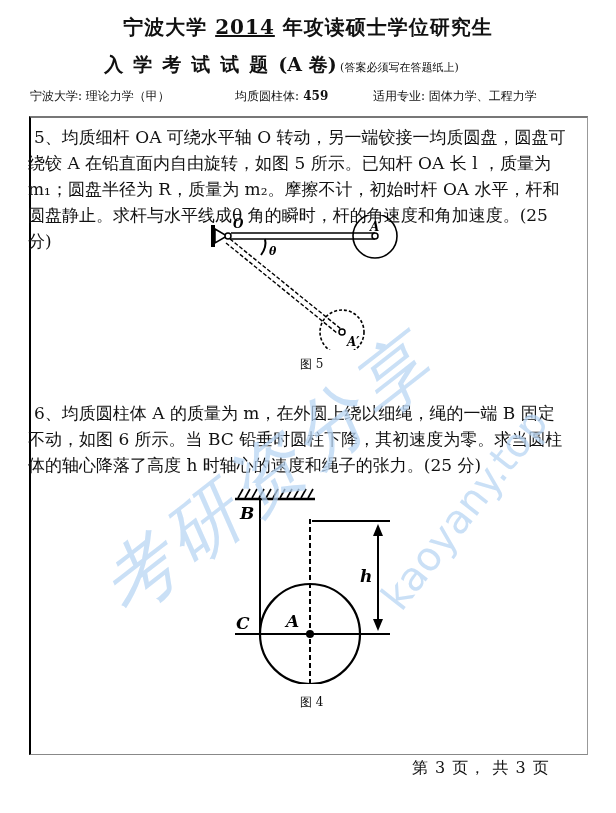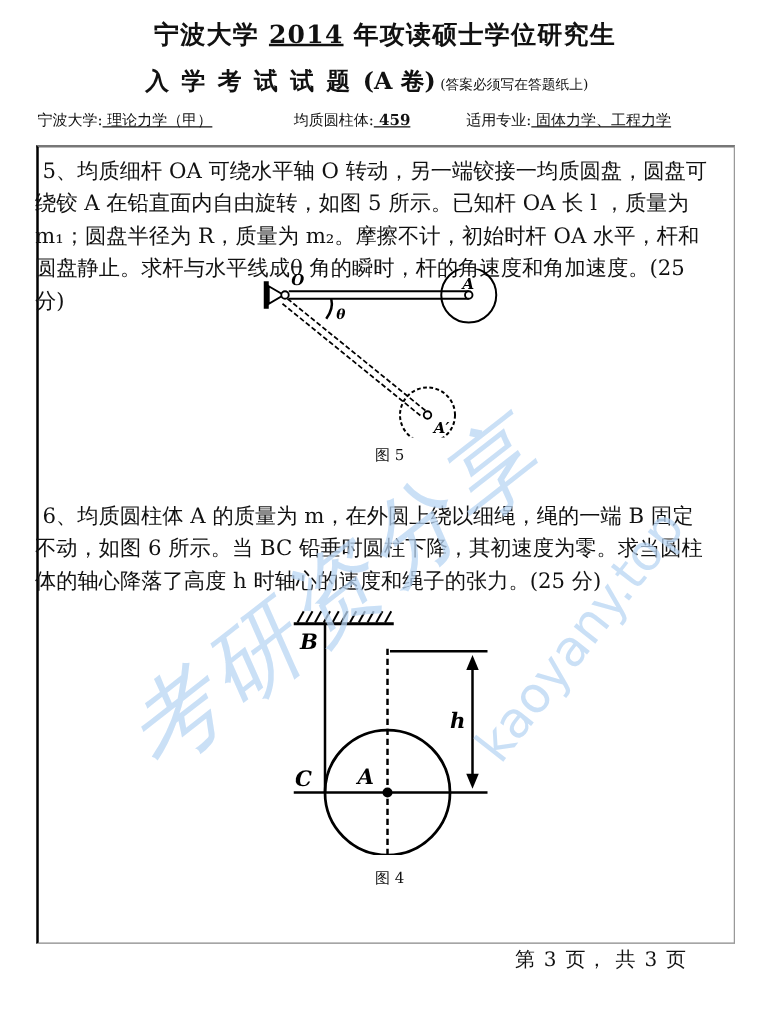--- a/index.html
+++ b/index.html
@@ -2,26 +2,26 @@
 <html><head>
 <meta charset="utf-8">
 <style>
   html, body { margin:0; padding:0; background:#fff; }
   body { width:616px; height:813px; position:relative; overflow:hidden;
          font-family:"DejaVu Serif","Liberation Serif",serif; color:#111; }
   .title1 { position:absolute; top:14px; left:0; width:616px; text-align:center;
             font-size:20px; font-weight:bold; letter-spacing:1px; }
   .title1 .year { text-decoration:underline; }
   .title2 { position:absolute; top:52px; left:0; width:563px; text-align:center;
-            font-size:19px; font-weight:bold;padding-left:12px; }
+            font-size:19px; font-weight:bold; }
   .title2 .spaced { letter-spacing:10px; }
   .title2 .note { font-size:11px; font-weight:normal; }
   .meta { position:absolute; top:88px; left:30px; width:560px; font-size:12px; }
   .meta span { position:absolute; white-space:nowrap; }
-  .u { text-decoration:underline; }
+  .u { }
   .box { position:absolute; left:29px; top:116px; width:556px; height:636px;
          border-left:2px solid #000; border-top:2px solid #777; border-right:1px solid #999; border-bottom:1px solid #888; }
   .para { position:absolute; left:28px; width:540px; font-size:17px; line-height:26px; }
   .cap { position:absolute; font-size:12px; }
   .footer { position:absolute; top:758px; left:412px; font-size:16px; letter-spacing:1px; }
   .wm { position:absolute; color:#b9d6f4; opacity:.75; pointer-events:none; }
   svg text { font-family:"DejaVu Serif","Liberation Serif",serif; font-style:italic; font-weight:bold; }
 </style>
 </head>
 <body>

